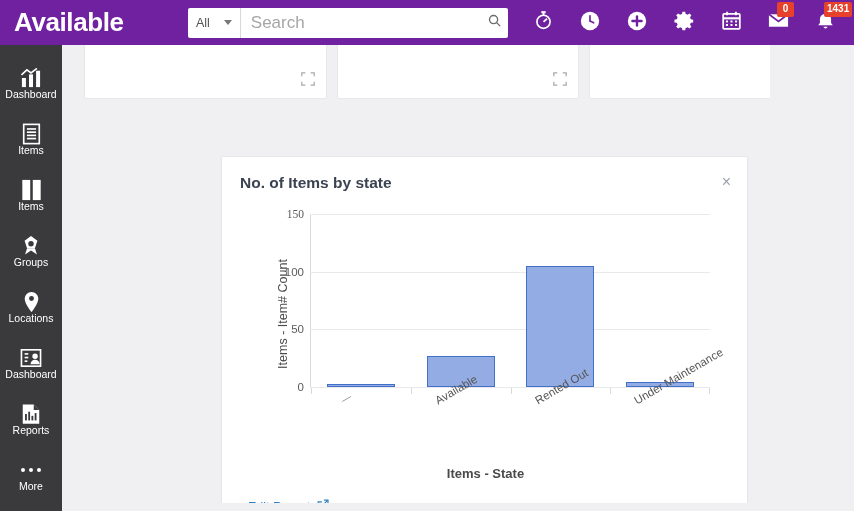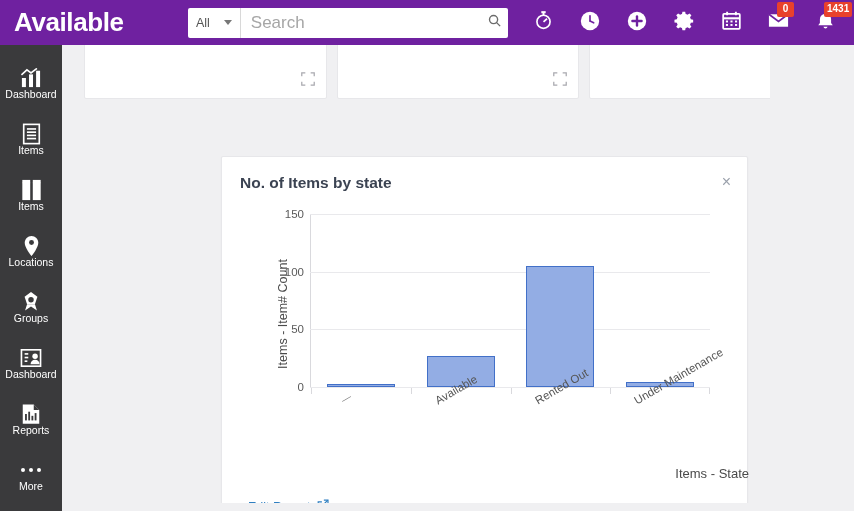--- a/index.html
+++ b/index.html
@@ -185,21 +185,21 @@
   }
   .xlab-slot { flex: 1; position: relative; }
   .xlab {
     position: absolute; left: 22px; top: 8px;
     transform: rotate(-30deg); transform-origin: left top;
     font-size: 11.5px; color: #555; white-space: nowrap;
   }
   .xlab.clip { font-size: 10px; color: #777; left: 28px; }
   .xtitle {
     position: absolute; top: 267px; left: 0; width: 527px;
-    text-align: right; font-size: 13px; color: #4a4a4a;
+    text-align: center; font-size: 13px; color: #4a4a4a; font-weight: bold;
   }
   .edit-report {
     position: absolute; left: 26px; bottom: 23px;
     display: flex; align-items: center; gap: 6px;
     color: #2f7fc1; font-size: 12.5px;
   }
 </style>
 </head>
 <body>
 
@@ -341,37 +341,37 @@
             <rect x="12.4" y="4" width="8.6" height="19"></rect>
           <rect x="1" y="1" width="8.6" height="3.5"></rect>
             <rect x="12.4" y="1" width="8.6" height="3.5"></rect>
         </svg>
       </span>
       <span class="side-label">Items</span>
     </div>
 
     <div class="side-item">
       <span class="side-ico">
-        <svg width="17" height="22" viewBox="0 0 18 24" fill="#ffffff">
-          <path d="M9 1C4.9 1 1.6 4.3 1.6 8.4c0 5.6 7.4 14.6 7.4 14.6s7.4-9 7.4-14.6C16.4 4.3 13.1 1 9 1z"></path>
-          <circle cx="9" cy="8.2" r="2.7" fill="#3a3a3c"></circle>
-        </svg>
-      </span>
-      <span class="side-label">Locations</span>
-    </div>
-
-    <div class="side-item">
-      <span class="side-ico">
         <svg width="22" height="21" viewBox="0 0 24 23" fill="#ffffff">
           <path d="M12 1.2l7 5.1-2.7 8.2H7.7L5 6.3z"></path>
           <circle cx="12" cy="9.5" r="3" fill="#3a3a3c"></circle>
           <path d="M7.7 14.5l-2.2 6.8 6.5-4.2 6.5 4.2-2.2-6.8z"></path>
         </svg>
       </span>
       <span class="side-label">Groups</span>
+    </div>
+
+    <div class="side-item">
+      <span class="side-ico">
+        <svg width="17" height="22" viewBox="0 0 18 24" fill="#ffffff">
+          <path d="M9 1C4.9 1 1.6 4.3 1.6 8.4c0 5.6 7.4 14.6 7.4 14.6s7.4-9 7.4-14.6C16.4 4.3 13.1 1 9 1z"></path>
+          <circle cx="9" cy="8.2" r="2.7" fill="#3a3a3c"></circle>
+        </svg>
+      </span>
+      <span class="side-label">Locations</span>
     </div>
 
     <div class="side-item">
       <span class="side-ico">
         <svg width="22" height="20" viewBox="0 0 24 22" fill="none" stroke="#ffffff" stroke-width="1.8">
           <rect x="1.5" y="2" width="21" height="18"></rect>
           <circle cx="16.5" cy="9" r="3" fill="#ffffff" stroke="none"></circle>
           <path d="M11.5 18c0-3 2.2-5 5-5s5 2 5 5" fill="#ffffff" stroke="none"></path>
           <line x1="5" y1="6.5" x2="9" y2="6.5"></line>
             <line x1="5" y1="10.5" x2="9" y2="10.5"></line>
@@ -440,21 +440,21 @@
         <div class="plot">
           <div class="axis-left"></div>
           <div id="grid-host">
               <div class="gridline" style="top: 173px;"></div>
               <div class="ytick" style="top: 173px;">0</div>
               <div class="gridline" style="top: 115.333px;"></div>
               <div class="ytick" style="top: 115.333px;">50</div>
               <div class="gridline" style="top: 57.6667px;"></div>
               <div class="ytick" style="top: 57.6667px;">100</div>
               <div class="gridline" style="top: 0px;"></div>
-              <div class="ytick" style="top: 0px;">150</div>
+              <div class="ytick" style="top: 0px; font-family: Liberation Serif, serif;">150</div>
             </div>
           <div class="bars" id="bars-host">
               <div class="bar-slot">
                 <div class="bar" title=": 1" style="height: 3px; background: rgb(147, 173, 228); border-color: rgb(66, 112, 200);"></div>
               </div>
               <div class="bar-slot">
                 <div class="bar" title="Available: 27" style="height: 31.14px; background: rgb(147, 173, 228); border-color: rgb(66, 112, 200);"></div>
               </div>
               <div class="bar-slot">
                 <div class="bar" title="Rented Out: 105" style="height: 121.1px; background: rgb(147, 173, 228); border-color: rgb(66, 112, 200);"></div>

